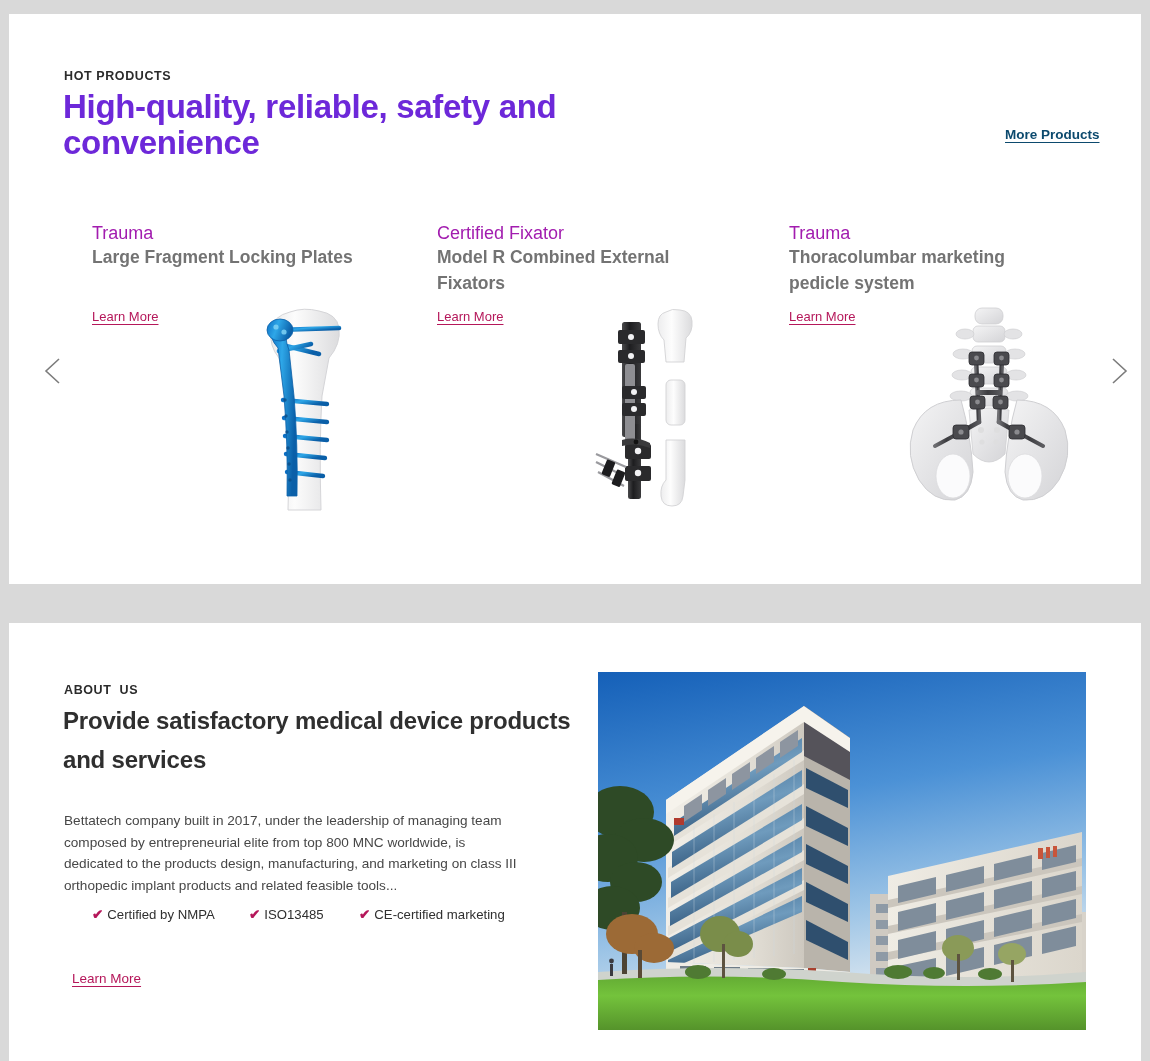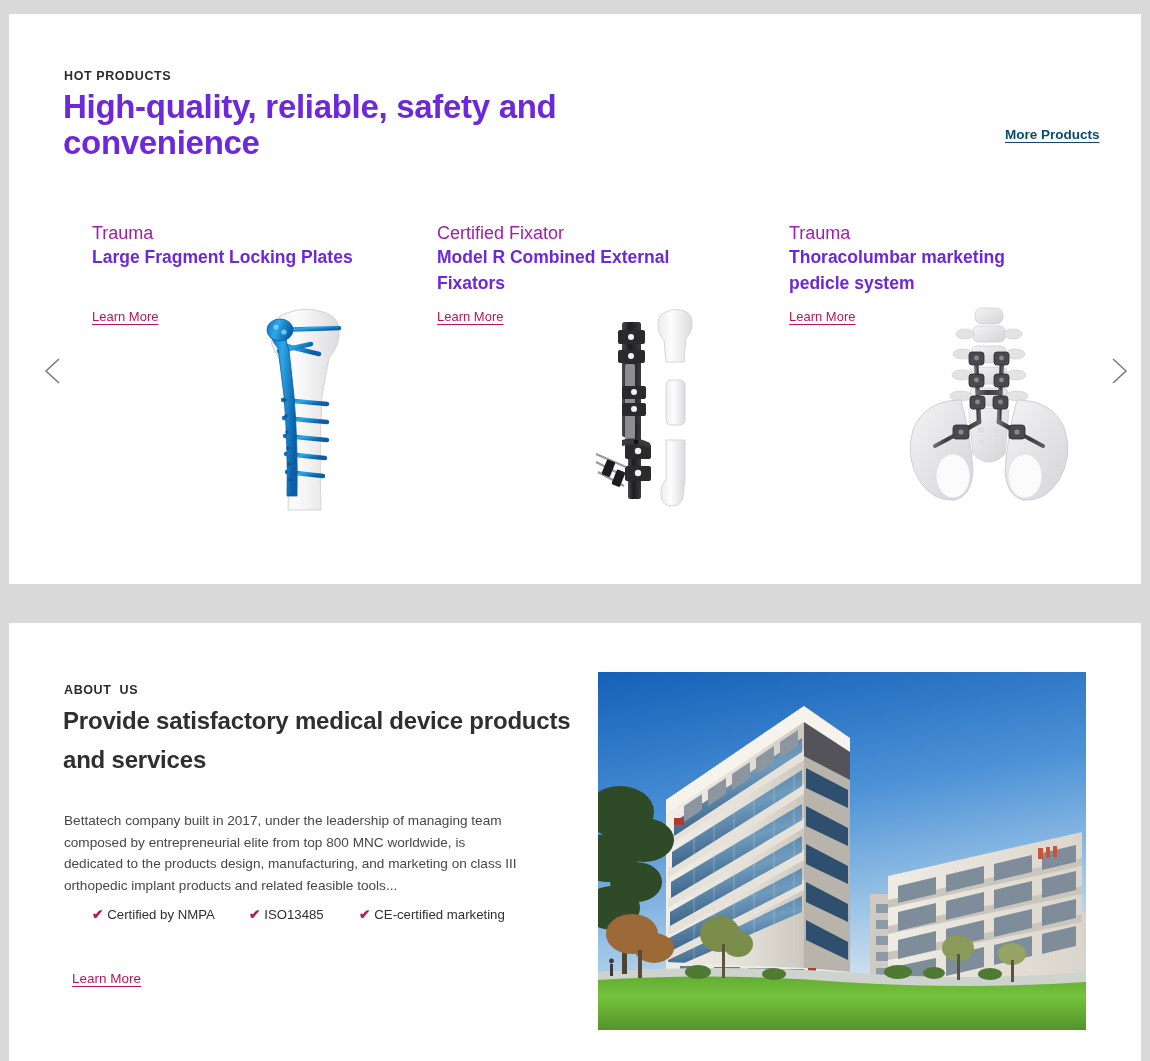--- a/index.html
+++ b/index.html
@@ -87,21 +87,21 @@
     font-size: 18px;
     color: #a21caf;
   }
   .card-title {
     position: absolute;
     left: 0; top: 40px;
     width: 285px;
     font-size: 17.5px;
     font-weight: bold;
     line-height: 26px;
-    color: #6d28d9;
+    color: #737373;
   }
   .card-3 .card-title { width: 250px; }
   .learn-more {
     position: absolute;
     left: 0; top: 105px;
     font-size: 13px;
     color: #b5175a;
     text-decoration: underline;
     text-underline-offset: 3px;
     cursor: pointer;

